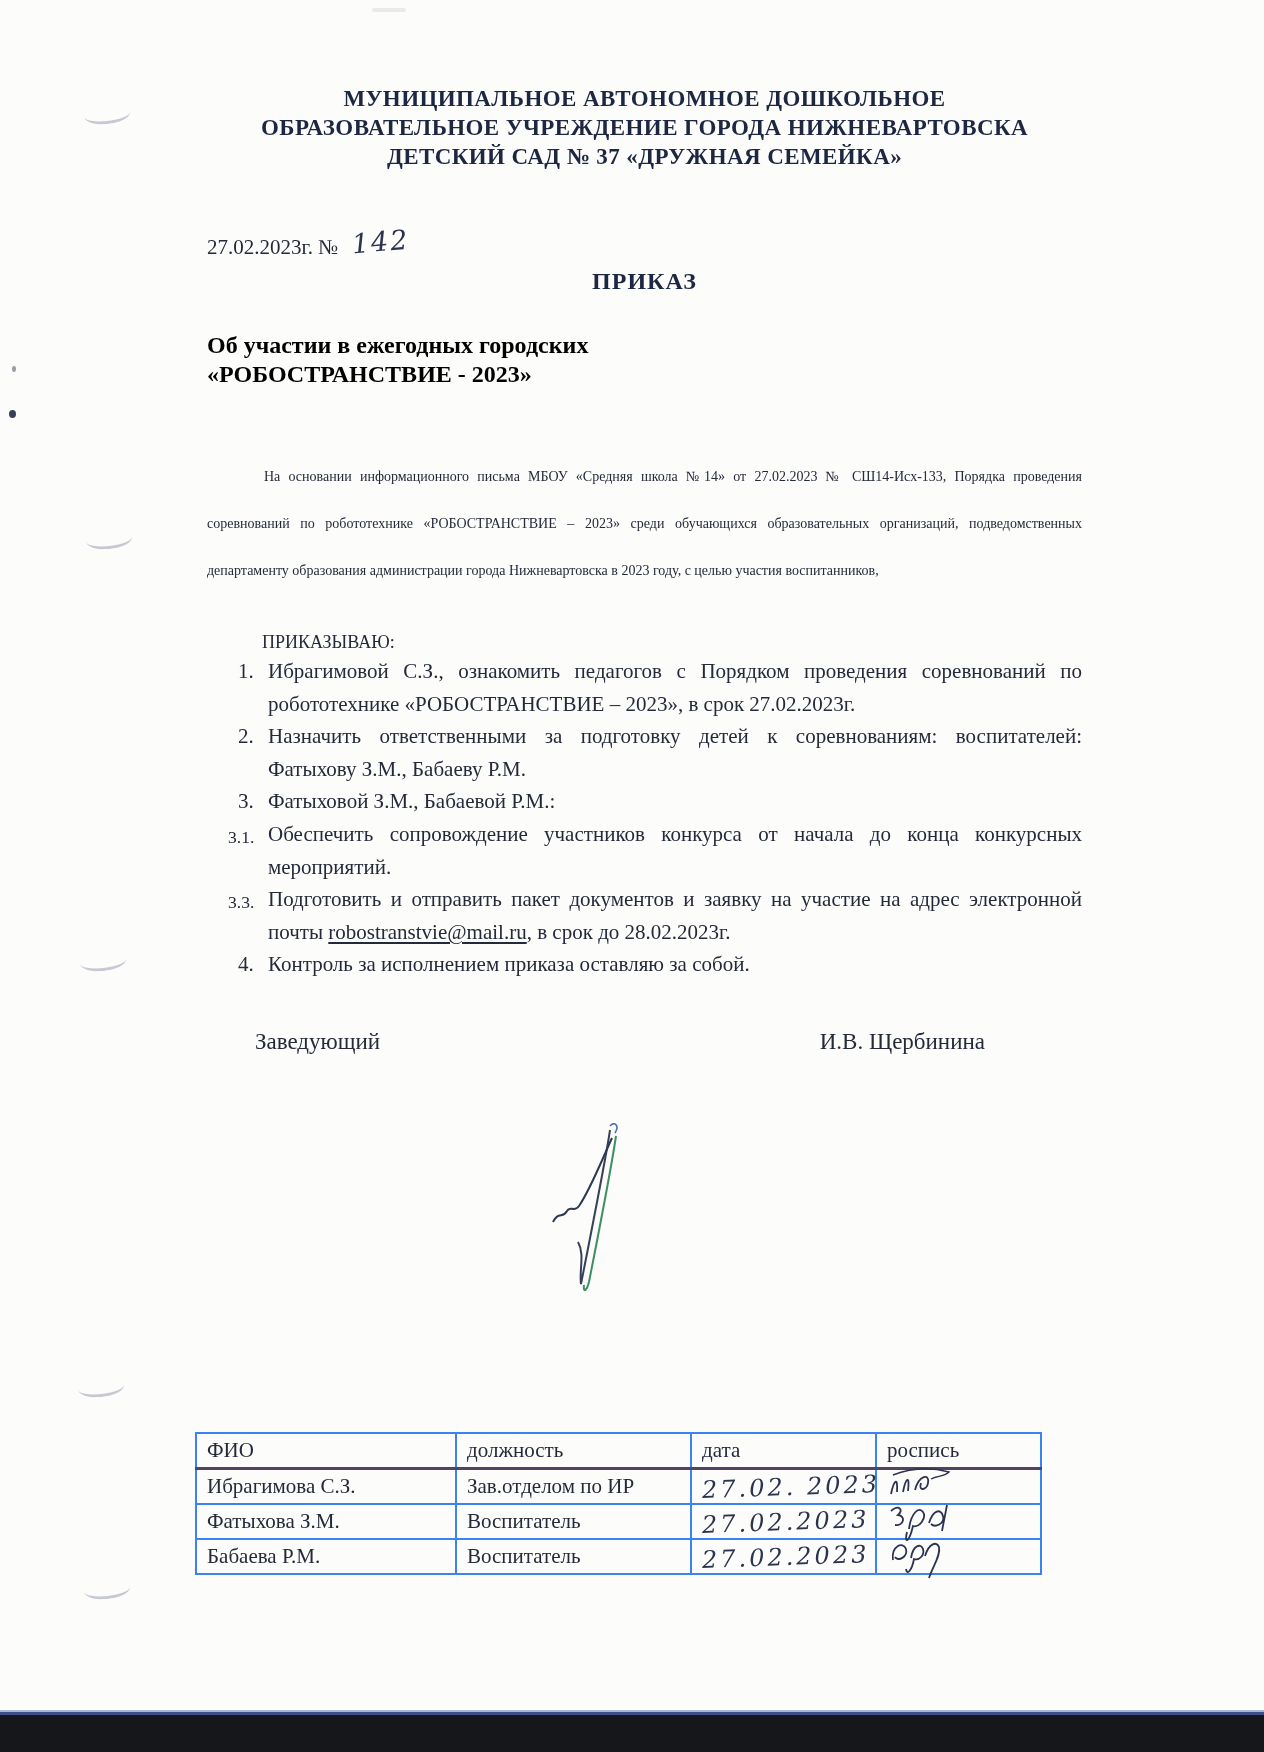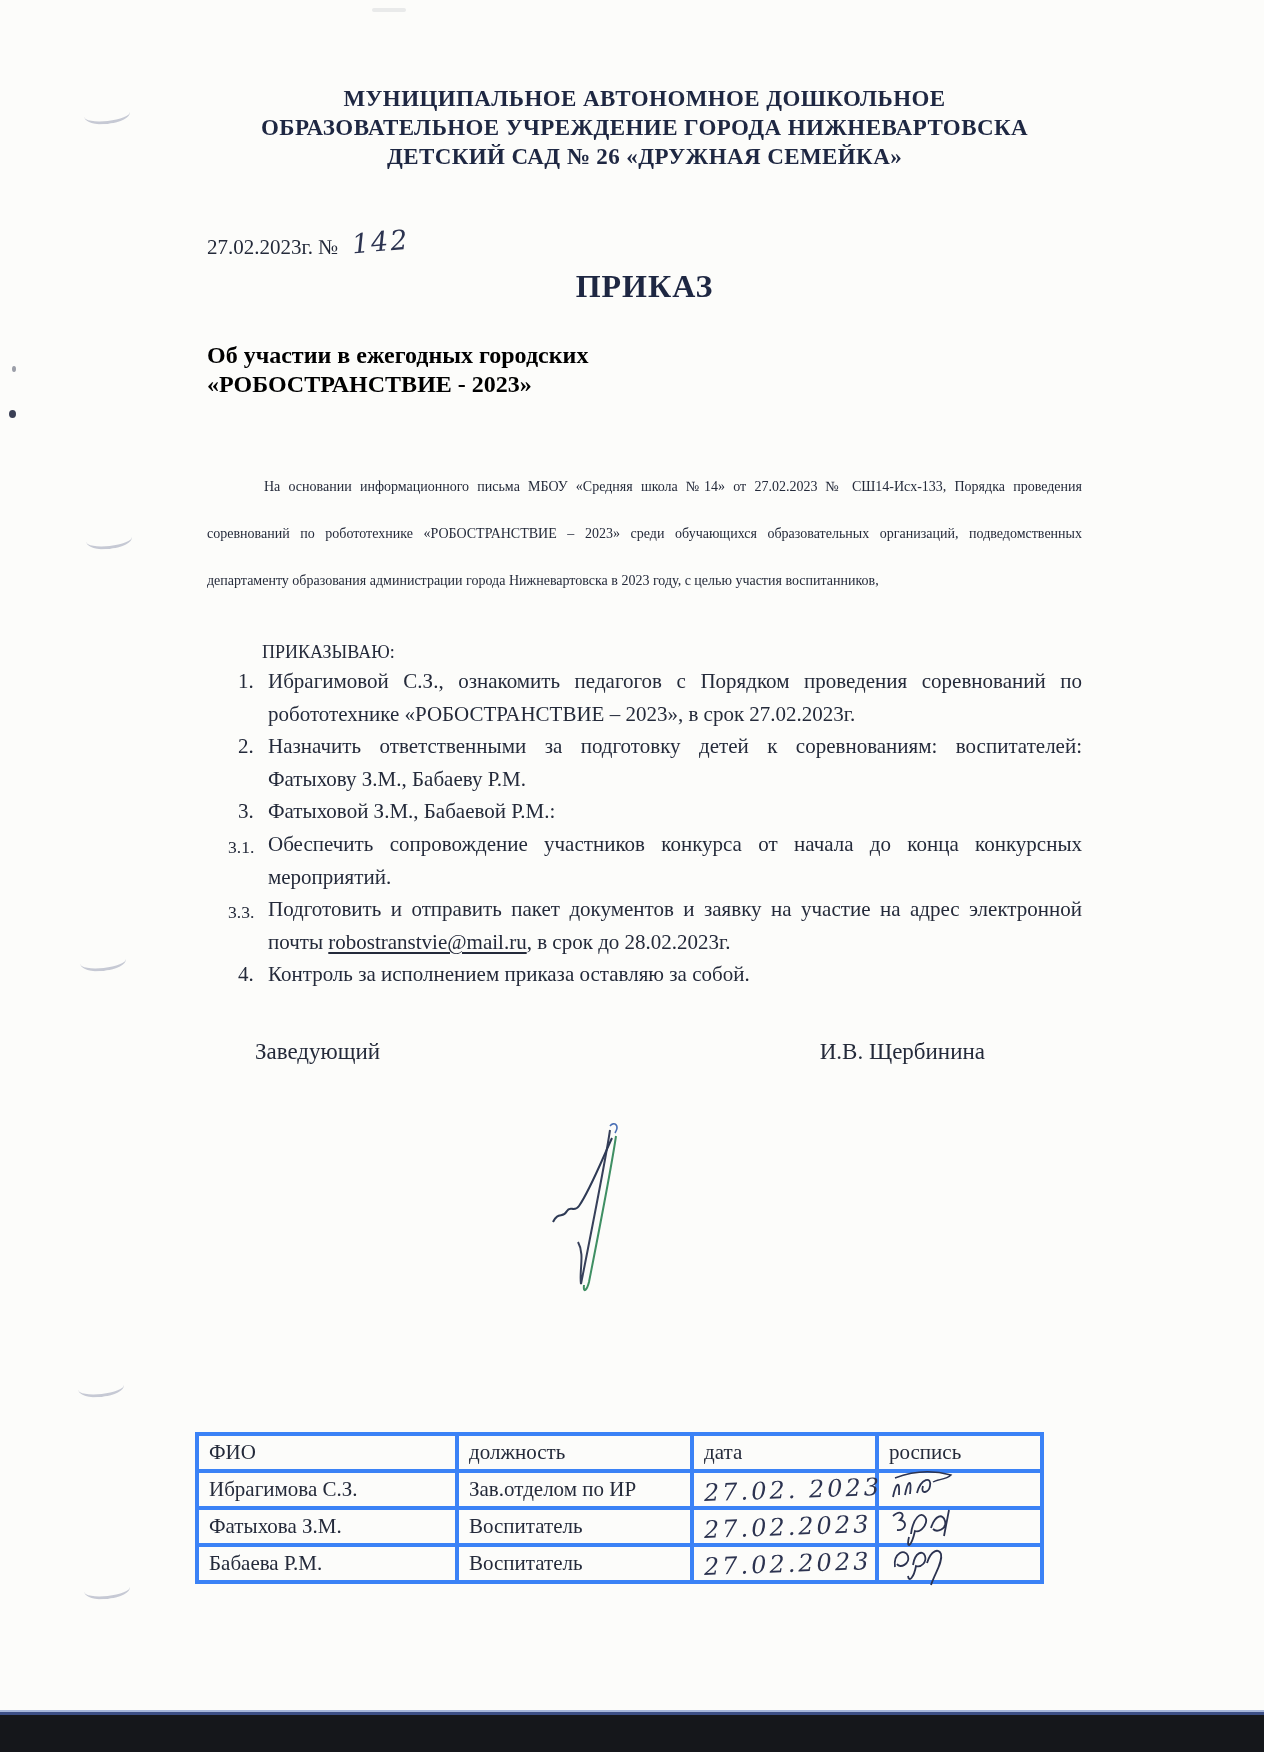--- a/index.html
+++ b/index.html
@@ -14,21 +14,21 @@
     margin-top:72px; text-align:center; font-weight:bold;
     font-size:23px; line-height:29px; color:#1e2742; letter-spacing:0.4px;
   }
   .date-line{margin-top:58px; font-size:21px; color:#242a3a; white-space:nowrap;}
   .hand-number{
     display:inline-block; font-family:"DejaVu Serif", serif; font-style:italic;
     font-size:27px; color:#2c3350; transform:rotate(-5deg) translateY(-3px);
     letter-spacing:2px; margin-left:8px;
   }
   .doc-title{
-    margin-top:8px; text-align:center; font-weight:bold; font-size:32px;
+    margin-top:8px; text-align:center; font-weight:bold; font-size:24px;
     letter-spacing:1px; color:#1e2742;
   }
   .subject{
     margin-top:36px; font-weight:bold; font-size:24px; line-height:29px; color:#000000;
   }
   .body-par{
     margin-top:64px; font-size:14px; line-height:47px;
     text-align:justify; text-indent:57px;
   }
   .order-verb{margin-top:38px; padding-left:55px; font-size:18px;}
@@ -43,21 +43,21 @@
     margin-top:48px; display:flex; justify-content:space-between;
     padding-left:48px; padding-right:97px; font-size:23px;
   }
   .sig-flourish{position:absolute; left:548px; top:1122px; width:100px; height:175px;}
 
   table.approval{
     position:absolute; left:195px; top:1432px; width:845px;
     border-collapse:collapse; table-layout:fixed; font-size:21px; color:#242a3a;
   }
   table.approval td, table.approval th{
-    border:4px solid #3b82f6; padding:1px 10px; text-align:left;
+    border:2px solid #3b82f6; padding:1px 10px; text-align:left;
     font-weight:normal; height:31px; overflow:visible;
   }
   table.approval tr.hdr td{border-bottom:3px solid #534360;}
   .col-fio{width:260px}.col-pos{width:235px}.col-date{width:185px}.col-sign{width:165px}
   .hand-date{
     display:inline-block; font-family:"DejaVu Serif", serif; font-style:italic;
     font-size:24px; color:#2c3350; letter-spacing:3px; transform:rotate(-2deg);
     white-space:nowrap;
   }
   .cell-sig{position:relative;}
@@ -87,21 +87,21 @@
   <div class="arc" style="left:80px; top:952px;"></div>
   <div class="arc" style="left:78px; top:1378px;"></div>
   <div class="arc" style="left:84px; top:1580px;"></div>
   <div class="speck" style="left:12px; top:366px; width:4px; height:6px; opacity:.5;"></div>
   <div class="speck" style="left:9px; top:410px; width:7px; height:8px;"></div>
 
   <div class="content">
     <div class="org-name">
       <div>МУНИЦИПАЛЬНОЕ АВТОНОМНОЕ ДОШКОЛЬНОЕ</div>
       <div>ОБРАЗОВАТЕЛЬНОЕ УЧРЕЖДЕНИЕ ГОРОДА НИЖНЕВАРТОВСКА</div>
-      <div>ДЕТСКИЙ САД № 26 «ДРУЖНАЯ СЕМЕЙКА»</div>
+      <div>ДЕТСКИЙ САД № 37 «ДРУЖНАЯ СЕМЕЙКА»</div>
     </div>
 
     <div class="date-line">
       <span>27.02.2023г. №</span>
       <span class="hand-number">142</span>
     </div>
 
     <div class="doc-title">ПРИКАЗ</div>
 
     <div class="subject">

